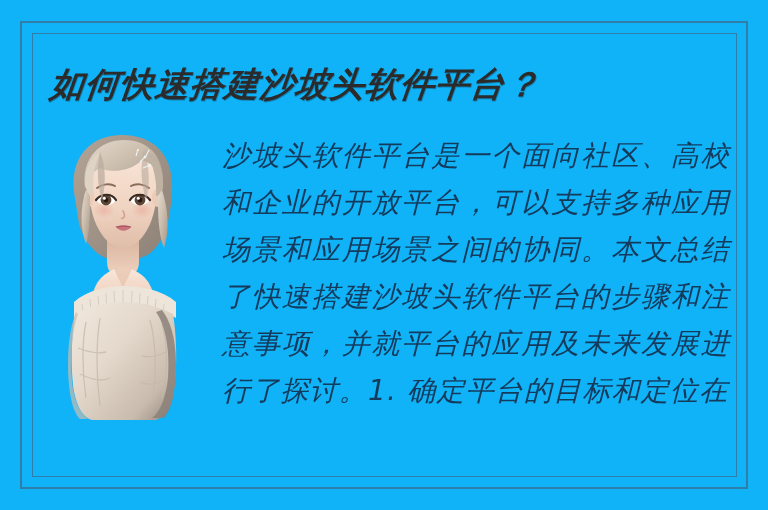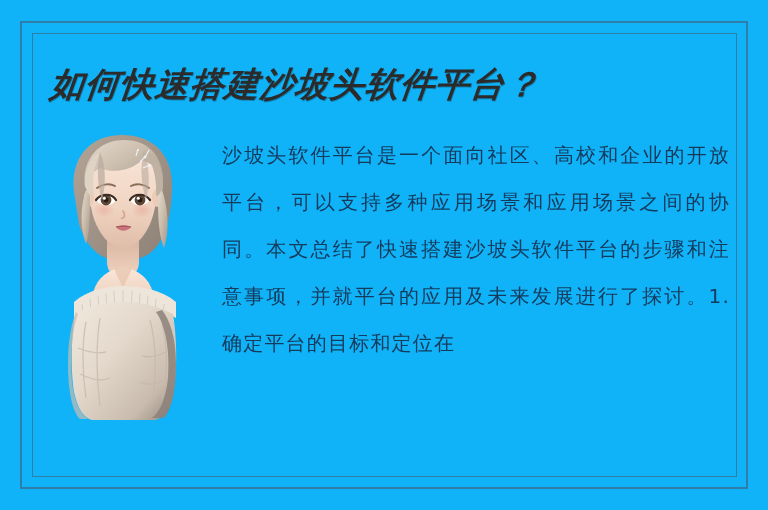--- a/index.html
+++ b/index.html
@@ -62,25 +62,26 @@
   }
 
   
   .body-copy {
     position: absolute;
     left: 222px;
     top: 132px;
     width: 508px;
     color: #143a5c;
     font-family: "DejaVu Sans", sans-serif;
-    font-size: 20px;
+    font-size: 28px;
     line-height: 47px;
     letter-spacing: 1.2px;
     text-align: justify;
     text-justify: inter-character;
+    font-style: italic;
   }
 
   
   .illustration {
     position: absolute;
     left: 44px;
     top: 126px;
     width: 156px;
     height: 296px;
   }

